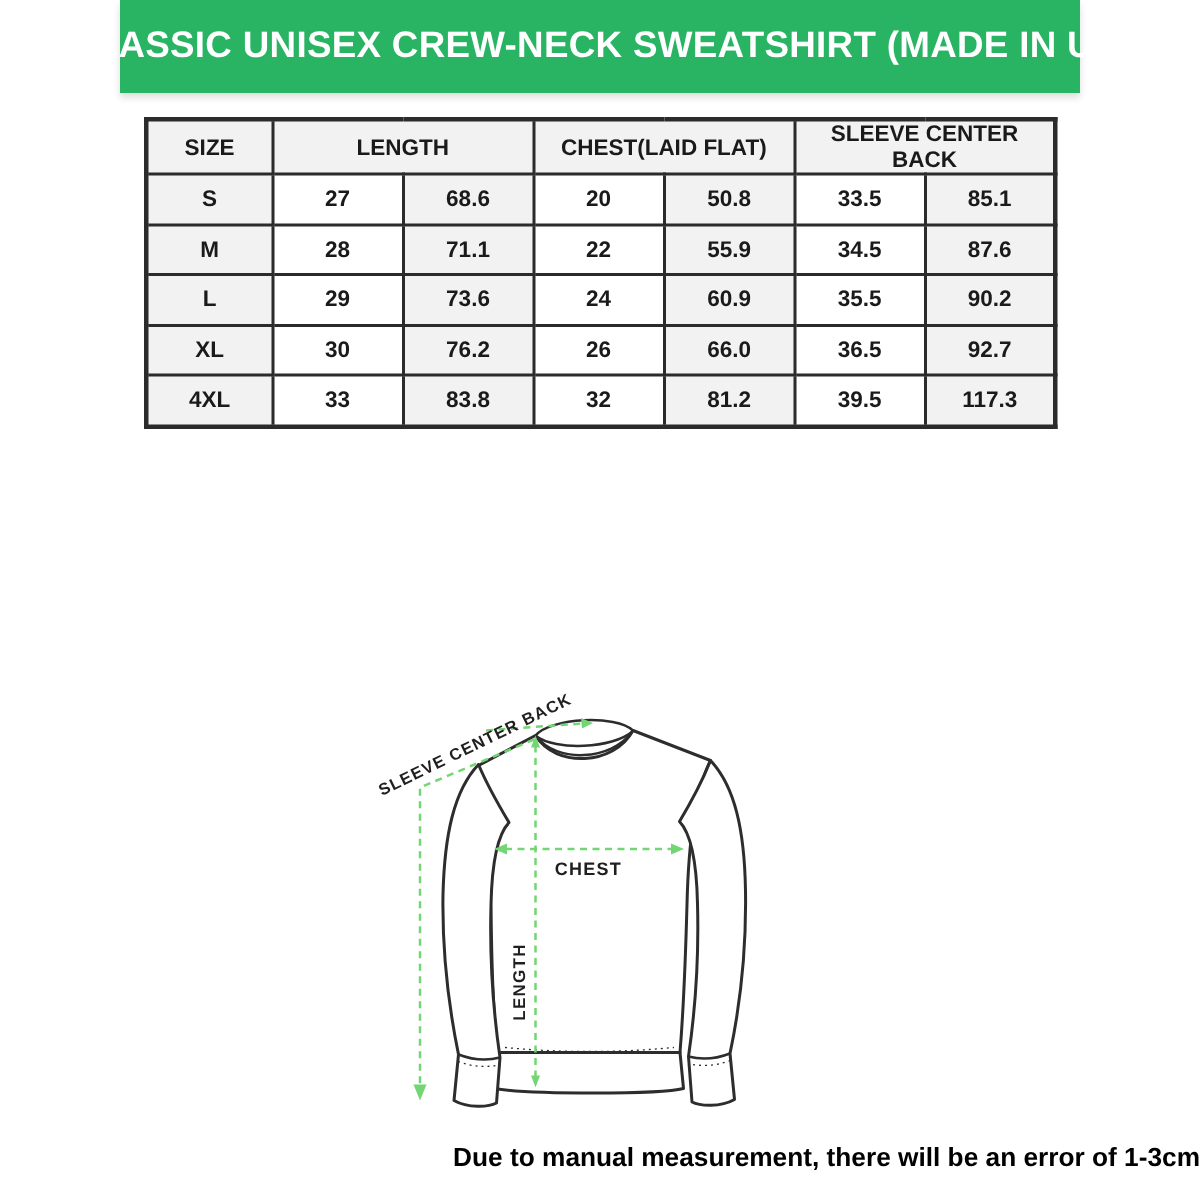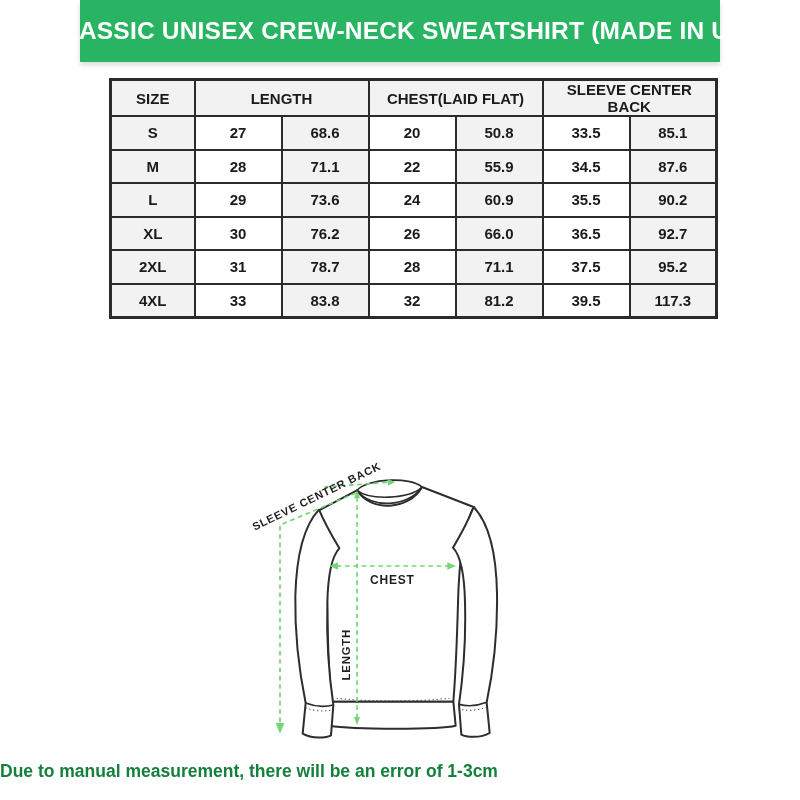--- a/index.html
+++ b/index.html
@@ -9,21 +9,21 @@
   }
   
   .banner{
     position:absolute;left:80px;top:0;width:640px;height:62px;
     background:#28b463;color:#ffffff;
     display:flex;align-items:center;justify-content:center;
     font-size:24.5px;font-weight:bold;letter-spacing:.2px;white-space:nowrap;
     box-shadow:0 3px 5px rgba(0,0,0,.14);
   }
   
-  .table-wrap{position:absolute;left:109px;top:78px;}
+  .table-wrap{position:absolute;left:96px;top:78px;}
   table.size-chart{
     border-collapse:collapse;table-layout:fixed;width:606px;
     border:3px solid #2b2b2b;
     font-size:15px;font-weight:bold;color:#1a1a1a;
   }
   table.size-chart th,table.size-chart td{
     border:2px solid #2b2b2b;text-align:center;vertical-align:middle;
     height:31.5px;padding:0;background:#ffffff;
     font-size:15px;font-weight:bold;
   }
@@ -35,22 +35,22 @@
   .seam{fill:none;stroke:#2d2d2d;stroke-width:5;}
   .stitch{fill:none;stroke:#2d2d2d;stroke-width:2.6;stroke-dasharray:4 8;}
   .measure{fill:none;stroke:#74d574;stroke-width:5;stroke-dasharray:14 11;}
   .mhead{fill:#74d574;stroke:none;}
   .mlabel{
     font-family:"Liberation Sans",sans-serif;font-weight:bold;fill:#1f1f1f;
     letter-spacing:2.5px;
   }
   
   .note{
-    position:absolute;left:0;top:761px;width:800px;text-align:left;
-    color:#15803d;font-size:17.5px;font-weight:bold;
+    position:absolute;left:0;top:761px;width:800px;text-align:right;
+    color:#000000;font-size:17.5px;font-weight:bold;
   }
 </style>
 </head>
 <body>
 
 <div class="canvas">
 
   <div class="banner">
     <span>CLASSIC UNISEX CREW-NECK SWEATSHIRT (MADE IN US)</span>
   </div>
@@ -103,29 +103,20 @@
         <tr>
           <td class="g">XL</td>
           <td>30</td>
           <td class="g">76.2</td>
           <td>26</td>
           <td class="g">66.0</td>
           <td>36.5</td>
           <td class="g">92.7</td>
         </tr>
         <tr>
-          <td class="g">2XL</td>
-          <td>31</td>
-          <td class="g">78.7</td>
-          <td>28</td>
-          <td class="g">71.1</td>
-          <td>37.5</td>
-          <td class="g">95.2</td>
-        </tr>
-        <tr>
           <td class="g">4XL</td>
           <td>33</td>
           <td class="g">83.8</td>
           <td>32</td>
           <td class="g">81.2</td>
           <td>39.5</td>
           <td class="g">117.3</td>
         </tr>
       </tbody>
     </table>

